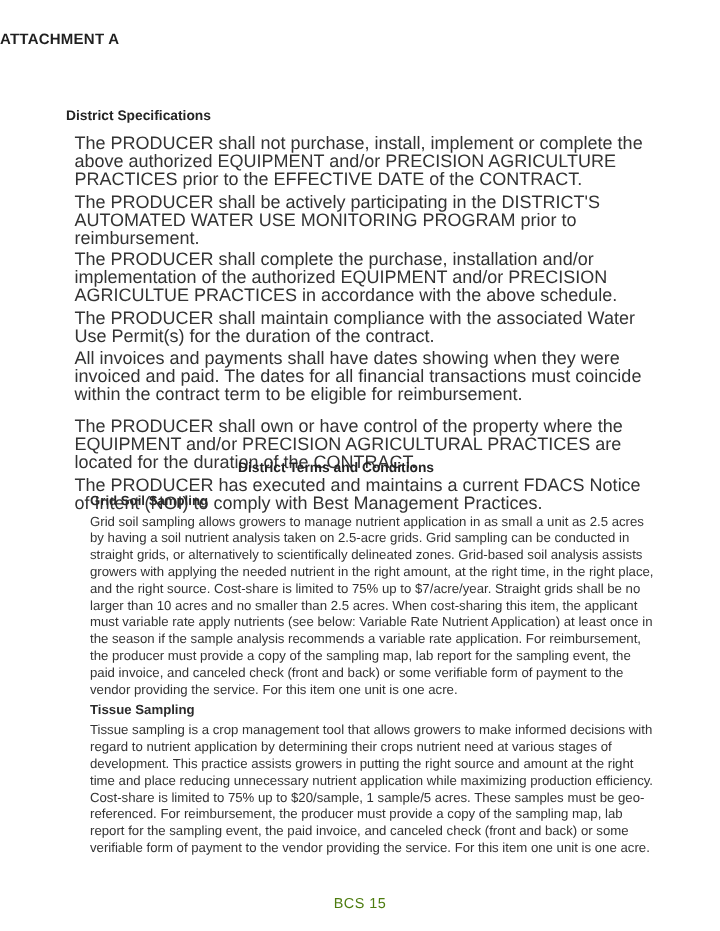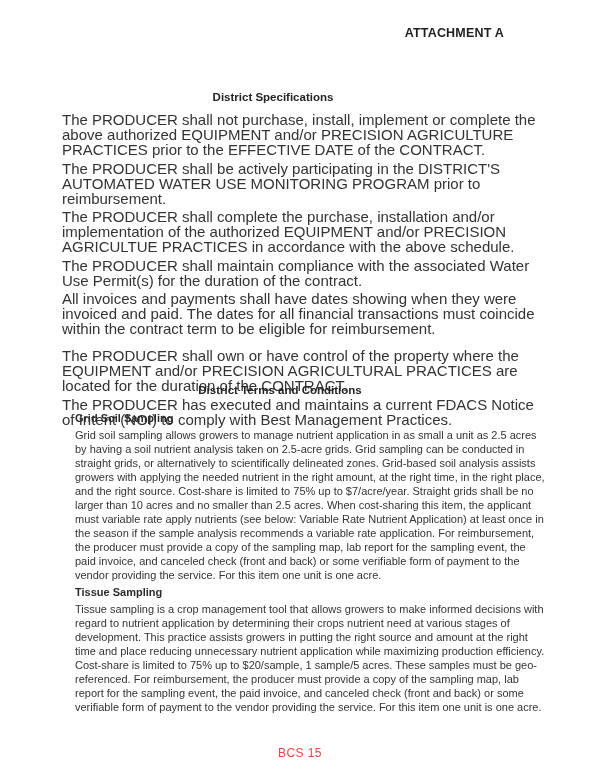--- a/index.html
+++ b/index.html
@@ -14,32 +14,32 @@
     background: #ffffff;
     font-family: "Liberation Sans", sans-serif;
     color: #333333;
     overflow: hidden;
   }
   .doc-title {
     position: absolute;
     top: 26px;
     left: 0;
     width: 504px;
-    text-align: right;
+    text-align: left;
     font-size: 12.5px;
     font-weight: bold;
     color: #1f1f1f;
     letter-spacing: 0.2px;
   }
   .spec-heading {
     position: absolute;
     top: 91px;
     left: 55px;
     width: 436px;
-    text-align: center;
+    text-align: left;
     font-size: 11.5px;
     font-weight: bold;
     color: #242424;
   }
   .spec-block {
     position: absolute;
     top: 112px;
     left: 62px;
     width: 488px;
     font-size: 15px;
@@ -81,21 +81,21 @@
   .term-body {
     margin: 0;
   }
   .page-footer {
     position: absolute;
     top: 746px;
     left: 0;
     width: 600px;
     text-align: center;
     font-size: 12px;
-    color: #ef4444;
+    color: #4d7c0f;
     letter-spacing: 0.4px;
   }
 </style>
 </head>
 <body>
 
 <div class="page">
 
   <div class="doc-title">ATTACHMENT A</div>
 

